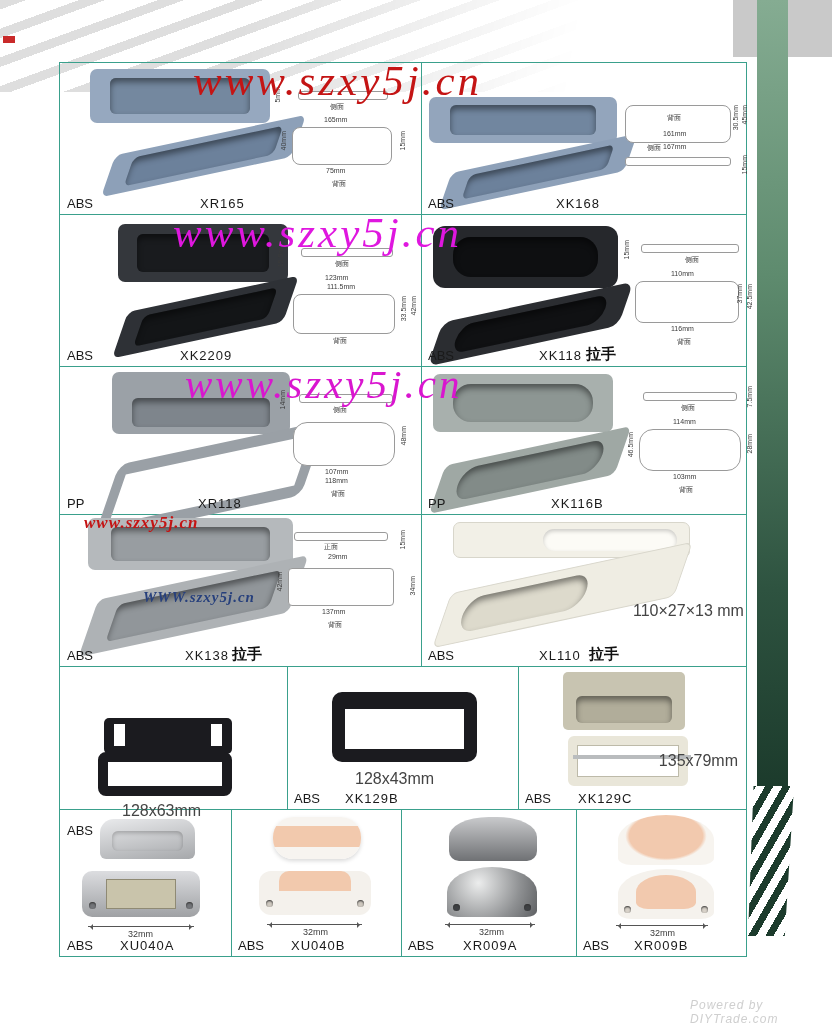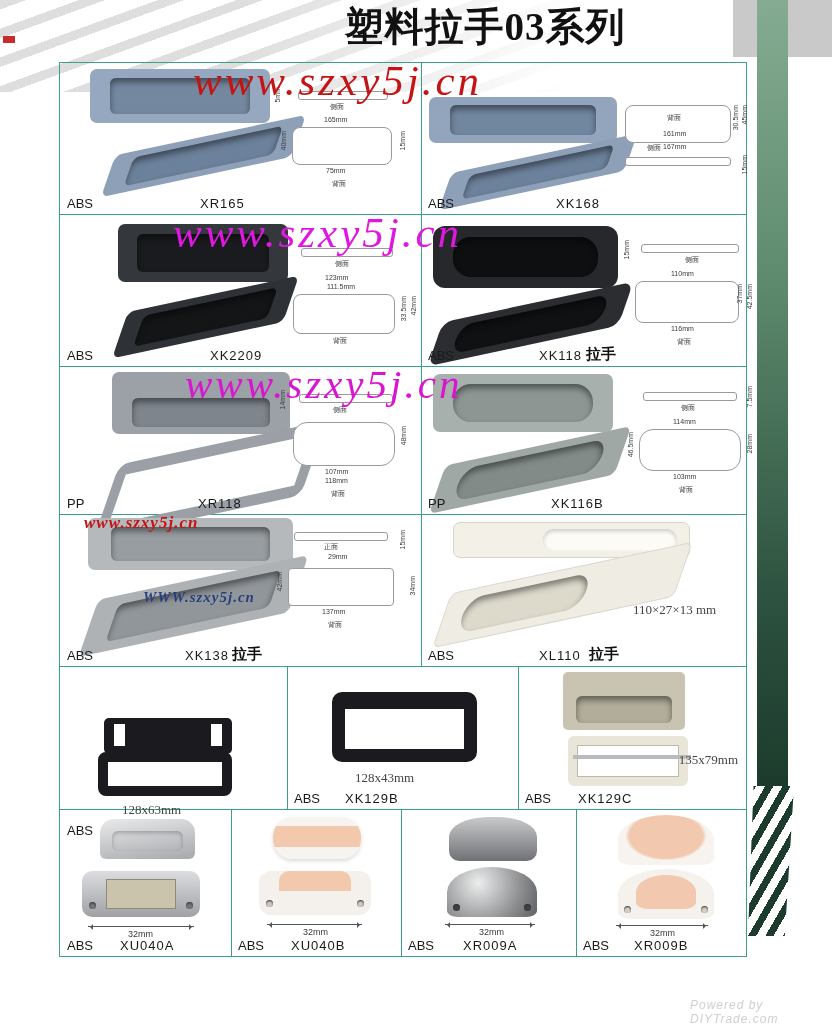--- a/index.html
+++ b/index.html
@@ -37,21 +37,21 @@
   .recess.low{top:42%;bottom:12%;}
   .iso{transform:rotate(-12deg) skewX(-31deg);}
   .frame{position:absolute;background:transparent;}
   .dot{position:absolute;width:7px;height:7px;border-radius:50%;background:#74767a;box-shadow:inset 0 1px 2px #333;}
   
   .td{position:absolute;font-size:7px;color:#3a3a3a;}
   .tview{position:absolute;height:7px;border:1px solid #9a9a9a;border-radius:3px;background:#fff;}
   .fview{position:absolute;border:1px solid #9a9a9a;border-radius:8px;background:#fff;}
   .dim{position:absolute;font-size:7px;color:#3a3a3a;white-space:nowrap;}
   .vdim{position:absolute;font-size:7px;color:#3a3a3a;writing-mode:vertical-rl;transform:rotate(180deg);white-space:nowrap;}
-  .sizetxt{position:absolute;font-size:13px;color:#444;font-family:Liberation Serif, serif;}
+  .sizetxt{position:absolute;font-size:16px;color:#444;}
   .dimline{position:absolute;height:0;border-top:1px solid #555;}
   .dimline::before{content:"";position:absolute;left:-1px;top:-3.5px;border:3.5px solid transparent;border-right-color:#555;}
   .dimline::after{content:"";position:absolute;right:-1px;top:-3.5px;border:3.5px solid transparent;border-left-color:#555;}
   
   .wm{position:absolute;font-family:"Liberation Serif","DejaVu Serif",serif;font-style:italic;white-space:nowrap;pointer-events:none;}
   #wm1{left:193px;top:56px;font-size:43px;color:#c41414;letter-spacing:3px;}
   #wm2{left:173px;top:208px;font-size:43px;color:#df17df;letter-spacing:3px;}
   #wm3{left:185px;top:360px;font-size:41px;color:#d916cf;letter-spacing:3px;}
   #wm4{left:84px;top:513px;font-size:17px;font-weight:bold;color:#c41414;letter-spacing:1px;}
   #wm5{left:143px;top:589px;font-size:15px;font-weight:bold;color:#27407c;letter-spacing:1px;}
@@ -60,21 +60,20 @@
   #powered{position:absolute;left:690px;top:998px;font-size:12px;font-style:italic;color:#cfcfcf;letter-spacing:1px;}
 </style>
 </head>
 <body>
 
 <div id="page">
 
   <div class="abs" id="stripes"></div>
   <div class="abs" id="hdr-gray"></div>
   <div class="abs" id="red-tick"></div>
-  <div class="abs" id="title">塑料拉手03系列</div>
 
   <div class="abs" id="band"></div>
   <div class="abs" id="band-stripes"></div>
 
   <div class="abs" id="catalog">
     <div class="abs hline" style="top:151px"></div>
     <div class="abs hline" style="top:303px"></div>
     <div class="abs hline" style="top:451px"></div>
     <div class="abs hline" style="top:603px"></div>
     <div class="abs hline" style="top:746px"></div>
@@ -142,21 +141,21 @@
         <div class="tview" style="left:26px;top:6px;width:90px"></div>
         <span class="dim" style="left:60px;top:17px">侧面</span>
         <span class="dim" style="left:50px;top:32px">123mm</span>
         <span class="dim" style="left:52px;top:41px">111.5mm</span>
         <div class="fview" style="left:18px;top:52px;width:100px;height:38px"></div>
         <span class="vdim" style="right:8px;top:54px">33.5mm</span>
         <span class="vdim" style="right:-2px;top:54px">42mm</span>
         <span class="dim" style="left:58px;top:94px">背面</span>
       </div>
       <span class="mat">ABS</span>
-      <span class="mdl" style="left:150px">XK2209</span>
+      <span class="mdl" style="left:120px">XK2209</span>
     </div>
 
     <div class="cell" style="left:361px;top:151px;width:325px;height:152px">
       <div class="hf" style="left:12px;top:12px;width:185px;height:62px;background:#26282c;border-radius:12px">
           <div class="recess pill" style="background:#0e0f11"></div>
         </div>
       <div class="hf iso" style="left:12px;top:90px;width:195px;height:40px;background:#2b2d31;border-radius:10px">
           <div class="recess pill" style="background:#101113"></div>
         </div>
       <div class="td" style="left:202px;top:24px;width:128px;height:116px">

